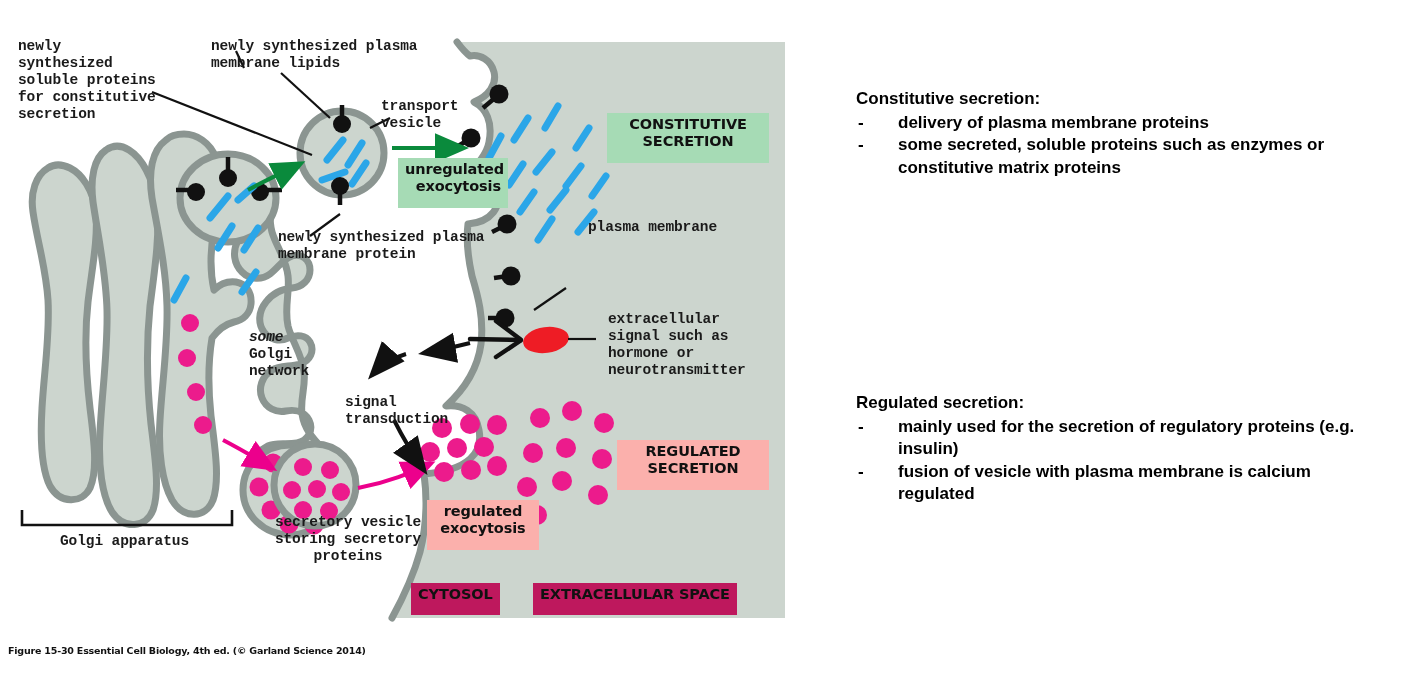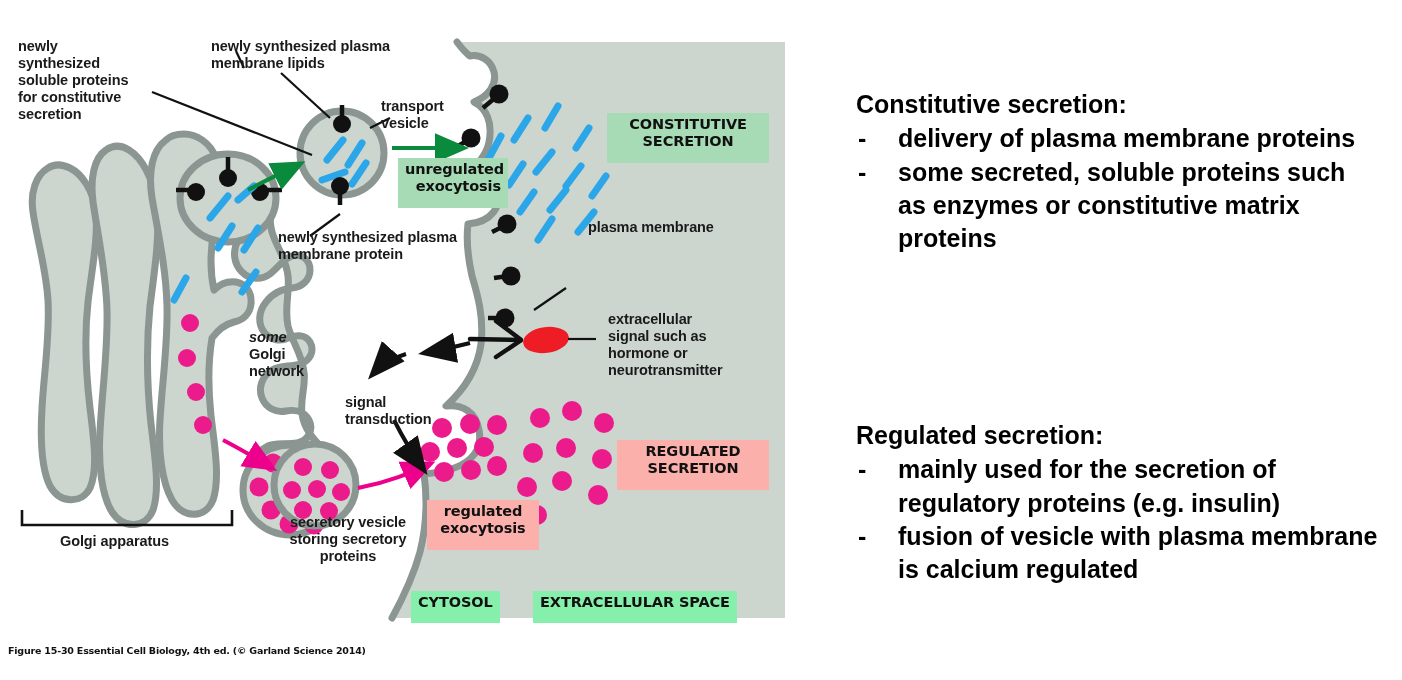--- a/index.html
+++ b/index.html
@@ -8,21 +8,21 @@
     background:#ffffff;
     font-family:"Liberation Sans", sans-serif;
     overflow:hidden;
     position:relative;
   }
   #stage{position:absolute;left:0;top:0;width:1402px;height:680px;}
   svg.figure{position:absolute;left:0;top:0;width:800px;height:680px;}
 
   .lbl{
     position:absolute;
-    font-family:Liberation Sans, sans-serif;
+    font-family:Liberation Mono, monospace;
     font-weight:700;
     color:#1a1a1a;
     line-height:1.17;
     font-size:14.5px;
     letter-spacing:-0.1px;
     white-space:pre-line;
   }
   .lbl i{font-style:italic;}
 
   .tagbox{
@@ -31,40 +31,40 @@
     font-weight:700;
     font-size:14.5px;
     color:#111;
     line-height:1.2;
     padding:3px 7px 12px 7px;
     white-space:pre-line;
     letter-spacing:-0.1px;
   }
   .tagbox.green{background:#a6dbb5;}
   .tagbox.pink{background:#fbb0ac;}
-  .tagbox.yellow{background:#86efac;margin-top:8px;}
+  .tagbox.yellow{background:#be185d;}
   .tagbox.center{text-align:center;}
 
   .caption{
     position:absolute;
     left:8px;top:645px;
     font-family:"DejaVu Sans", sans-serif;
     font-weight:700;
     font-size:9.5px;
     color:#111;
     letter-spacing:-0.2px;
   }
 
   
   .notes{
     position:absolute;
     font-family:"Liberation Sans", sans-serif;
     font-weight:700;
     color:#000;
-    font-size:25px;
+    font-size:17px;
     line-height:1.33;
   }
   .notes .head{display:block;margin-bottom:1px;}
   .notes ul{list-style:none;margin:0;padding:0;}
   .notes li{
     display:block;
     position:relative;
     padding-left:42px;
     margin:0;
   }
@@ -413,21 +413,21 @@
   <div class="caption">Figure 15-30  Essential Cell Biology, 4th ed. (© Garland Science 2014)</div>
 
   <div class="notes" style="left:856px;top:88px;width:520px;">
     <span class="head">Constitutive secretion:</span>
     <ul>
       <li><span class="dash">-</span><span>delivery of plasma membrane proteins</span></li>
       <li><span class="dash">-</span><span>some secreted, soluble proteins such as enzymes or constitutive matrix proteins</span></li>
     </ul>
   </div>
 
-  <div class="notes" style="left:856px;top:392px;width:528px;margin-top:27px;">
+  <div class="notes" style="left:856px;top:392px;width:528px;">
     <span class="head">Regulated secretion:</span>
     <ul>
       <li><span class="dash">-</span><span>mainly used for the secretion of regulatory proteins (e.g. insulin)</span></li>
       <li><span class="dash">-</span><span>fusion of vesicle with plasma membrane is calcium regulated</span></li>
     </ul>
   </div>
 
 </div>
 
 </body></html>

